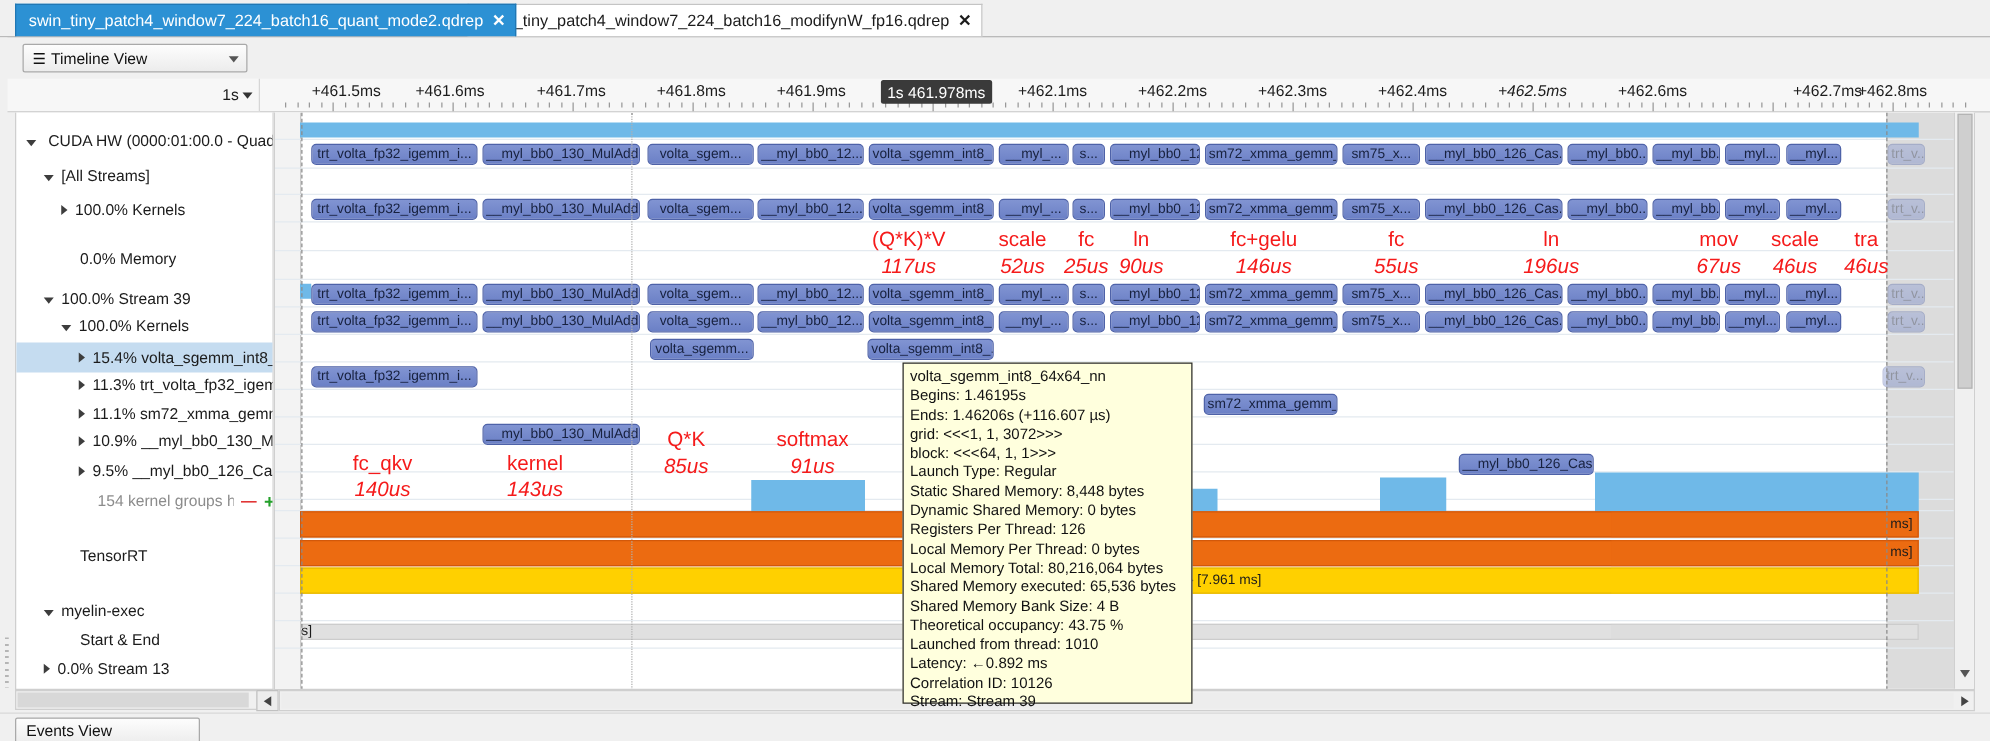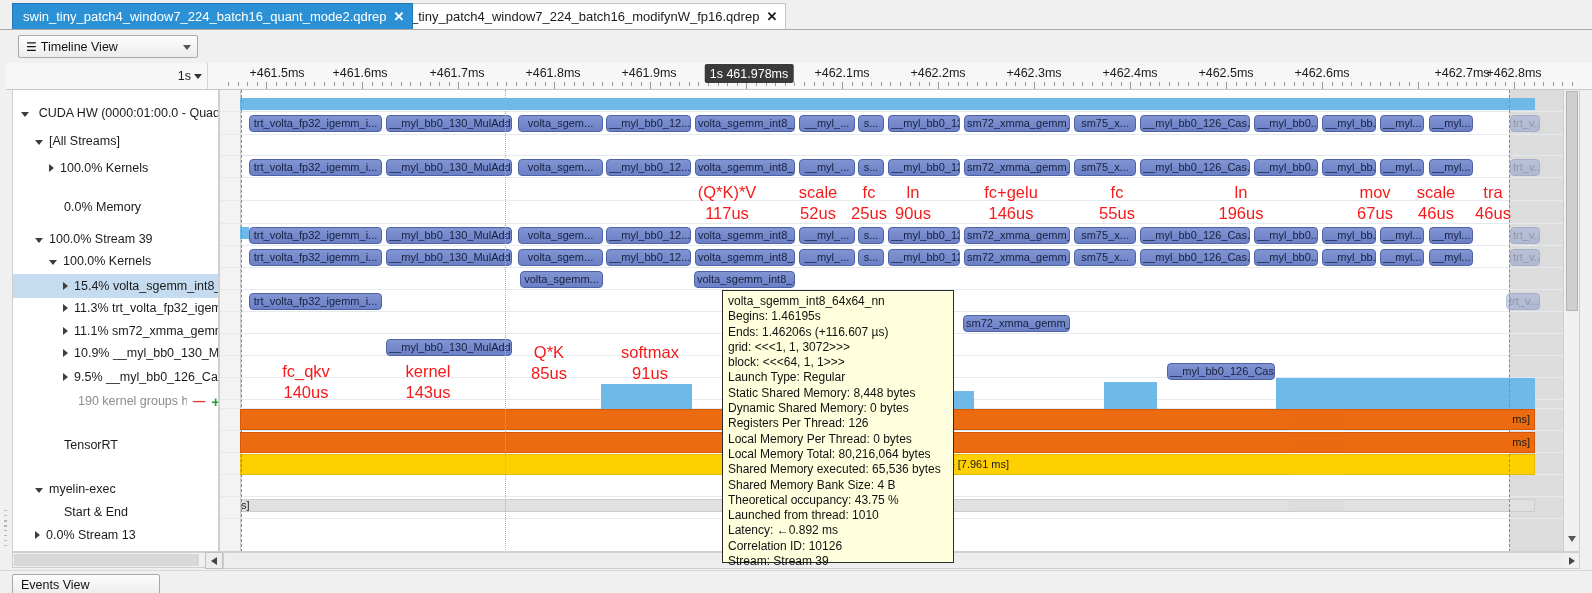--- a/index.html
+++ b/index.html
@@ -181,21 +181,21 @@
   .yellowbar { position: absolute; height: 21px; background: #ffd000; border: 1px solid #e6b800;
      color: #1b1b1b; font-size: 11px; line-height: 19px; text-align: center; overflow:hidden; white-space:nowrap;}
   .graybar { position:absolute; height: 13px; background:#e0e0e0; border:1px solid #cccccc;
      color:#1b1b1b; font-size:11px; line-height:11px; overflow:hidden; white-space:nowrap;}
   .fadeband { position:absolute; height:21px; opacity:.35; }
 
   .annot {
     position: absolute; color: #f51b1b; font-size: 16.5px; line-height: 21px;
     text-align: center; white-space: nowrap; transform: translateX(-50%);
   }
-  .annot .l2 { display: block; }
+  .annot .l2 { display: block; font-style: italic; }
 
   
   .tooltip {
     position: absolute; left: 722px; top: 290px; width: 232px; height: 273px;
     background: #ffffdd; border: 1px solid #2b2b2b; z-index: 50;
     padding: 3px 4px 0 5px; font-size: 12px; color: #111; line-height: 15.3px;
   }
   .tooltip .tt-title { font-weight: normal; }
 
   
@@ -274,21 +274,21 @@
   <div id="ruler-ticks">
       <div class="ticklabel" style="left: 277px;">+461.5ms</div>
       <div class="ticklabel" style="left: 360px;">+461.6ms</div>
       <div class="ticklabel" style="left: 457px;">+461.7ms</div>
       <div class="ticklabel" style="left: 553px;">+461.8ms</div>
       <div class="ticklabel" style="left: 649px;">+461.9ms</div>
       <div class="ticklabel" style="left: 842px;">+462.1ms</div>
       <div class="ticklabel" style="left: 938px;">+462.2ms</div>
       <div class="ticklabel" style="left: 1034px;">+462.3ms</div>
       <div class="ticklabel" style="left: 1130px;">+462.4ms</div>
-      <div class="ticklabel" style="left: 1226px;">+462.5ms</div>
+      <div class="ticklabel" style="left: 1226px; font-style: italic;">+462.5ms</div>
       <div class="ticklabel" style="left: 1322px;">+462.6ms</div>
       <div class="ticklabel" style="left: 1418px; margin-left: 44px;">+462.7ms</div>
       <div class="ticklabel" style="left: 1514px;">+462.8ms</div>
       <div class="tickmark" style="left: 228px; height: 4px;"></div>
       <div class="tickmark" style="left: 238px; height: 4px;"></div>
       <div class="tickmark" style="left: 247px; height: 4px;"></div>
       <div class="tickmark" style="left: 257px; height: 4px;"></div>
       <div class="tickmark" style="left: 266px; height: 7px;"></div>
       <div class="tickmark" style="left: 276px; height: 4px;"></div>
       <div class="tickmark" style="left: 286px; height: 4px;"></div>
@@ -475,21 +475,21 @@
         <div class="treerow" style="top: 251px; padding-left: 50px;">
           <span class="tri right"></span>
           <span class="lbl">10.9% __myl_bb0_130_Mul</span>
         </div>
         <div class="treerow" style="top: 275px; padding-left: 50px;">
           <span class="tri right"></span>
           <span class="lbl">9.5% __myl_bb0_126_CasM</span>
         </div>
         <div class="treerow" style="top: 299px; padding-left: 50px;">
           <span class="tri none"></span>
-          <span class="lbl muted">190 kernel groups h</span>
+          <span class="lbl muted">154 kernel groups h</span>
           <span class="minus">—</span>
           <span class="plus">+</span>
         </div>
         <div class="treerow" style="top: 343px; padding-left: 36px;">
           <span class="tri none"></span>
           <span class="lbl">TensorRT</span>
         </div>
         <div class="treerow" style="top: 387px; padding-left: 22px;">
           <span class="tri down"></span>
           <span class="lbl">myelin-exec</span>

